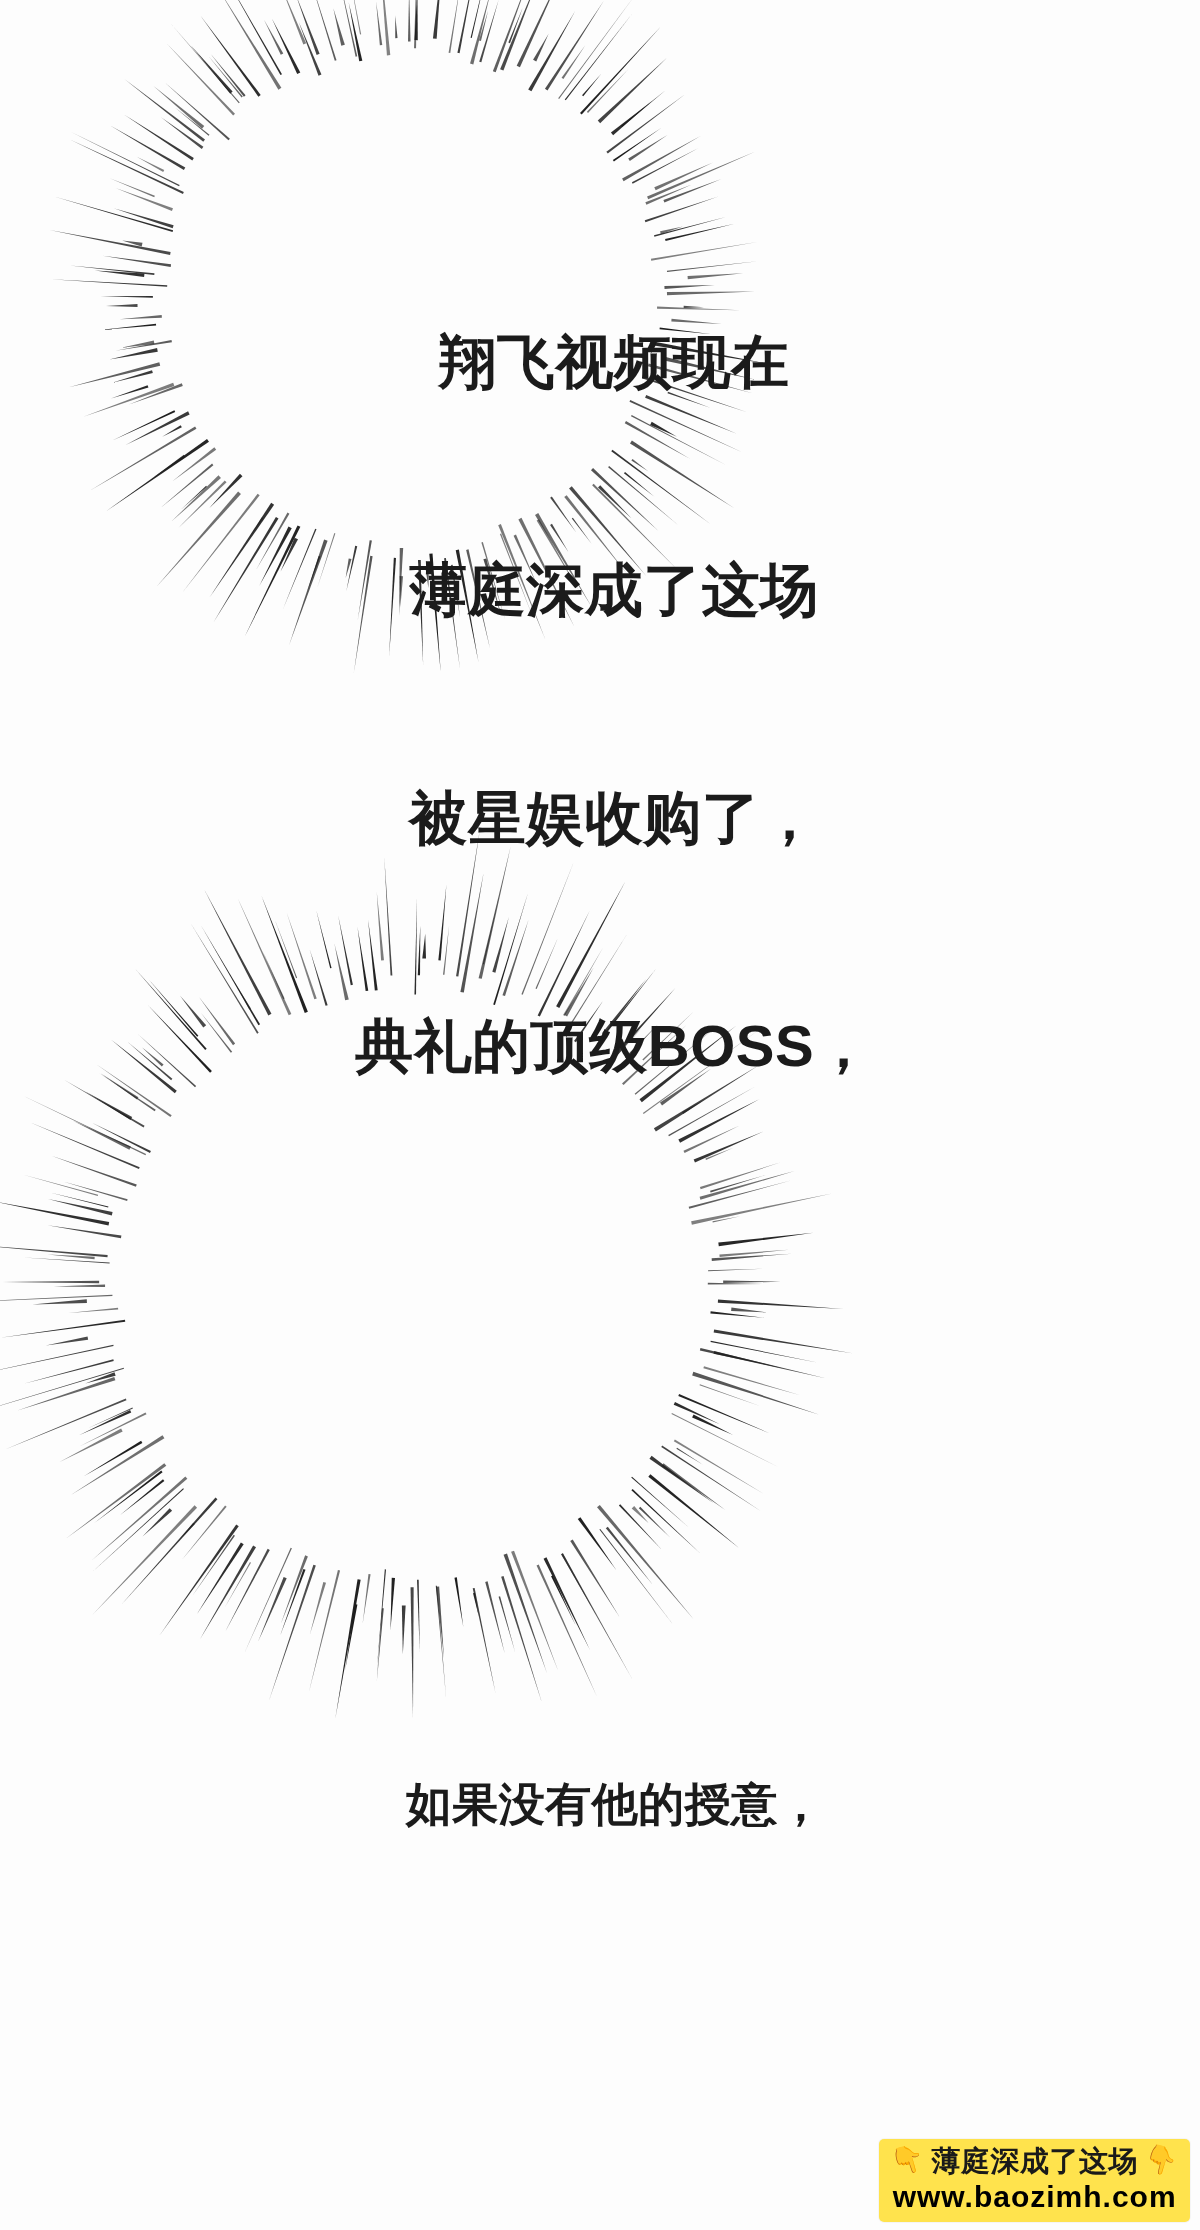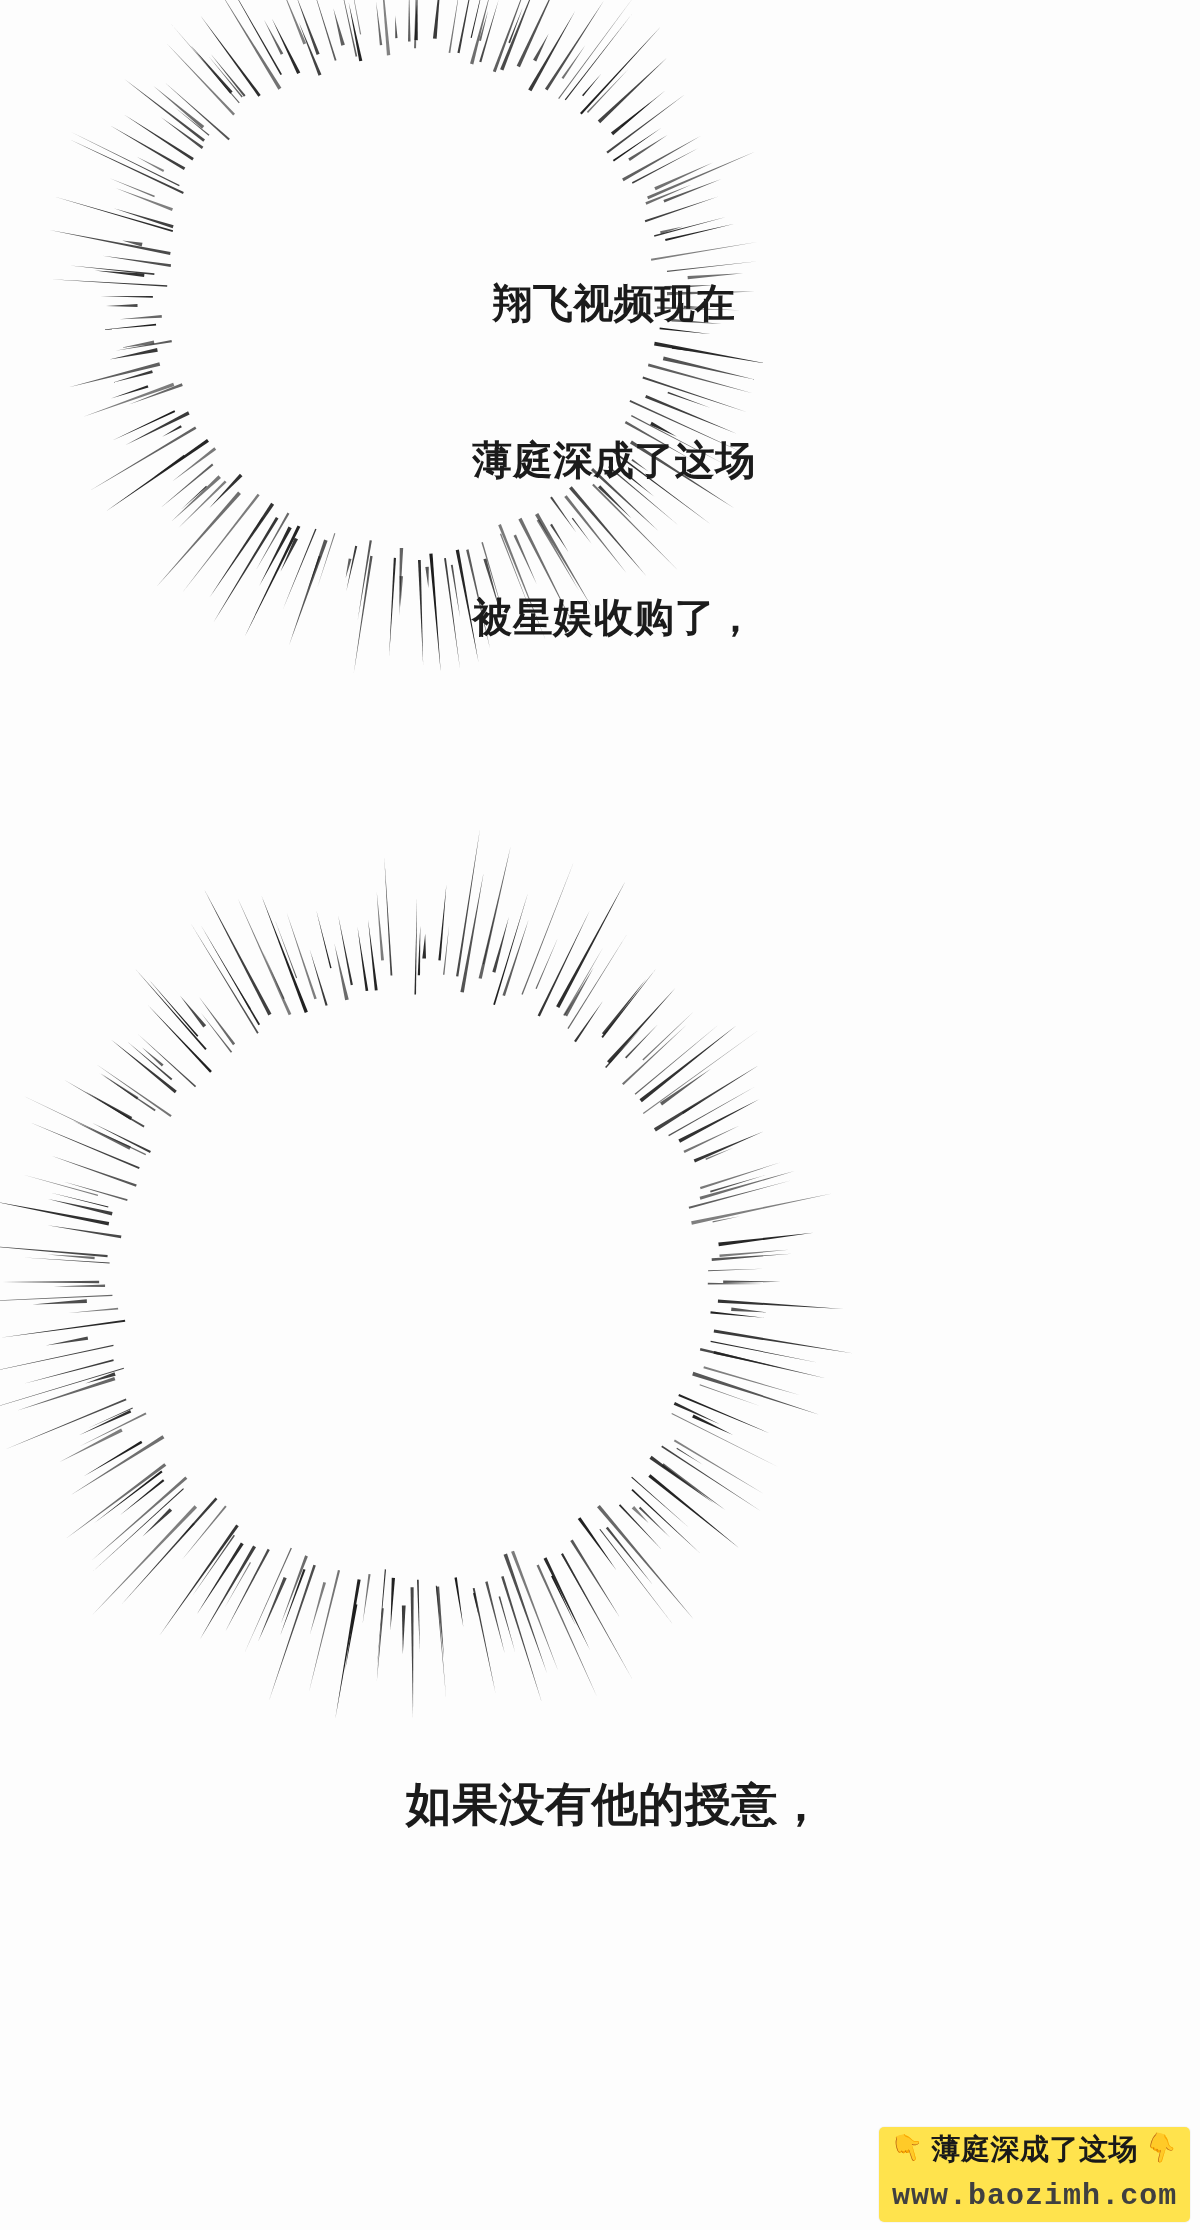--- a/index.html
+++ b/index.html
@@ -56,21 +56,21 @@
     font-family: "Liberation Sans", "DejaVu Sans", sans-serif;
   }
   .speech .ln { display: block; }
 
   #panel-one { top: 0; height: 1000px; }
   #panel-two { top: 690px; height: 1230px; }
 
   #speech-one {
     left: 0; right: 0;
     top: 172px;
-    font-size: 40px;
+    font-size: 58px;
     line-height: 1.31;
     padding-left: 28px;
   }
   #speech-two {
     left: 0; right: 0;
     top: 962px;
     font-size: 46px;
     line-height: 1.33;
     padding-left: 6px;
     margin-left: 24px;
@@ -96,25 +96,25 @@
     gap: 6px;
     font-size: 29px;
     font-weight: 700;
     color: #1a1a1a;
     line-height: 1.05;
     letter-spacing: 0.5px;
   }
   #watermark .row-bottom {
     font-size: 30px;
     font-weight: 700;
-    color: #404040;
+    color: #000000;
     line-height: 1.1;
     letter-spacing: 1px;
-    margin-top: 16px;
-    font-family: Liberation Mono, monospace;
+    margin-top: 4px;
+    font-family: Liberation Sans, sans-serif;
   }
   .hand {
     font-size: 27px;
     line-height: 1;
     color: #f2a413;
     display: inline-block;
   }
   .hand.left  { transform: rotate(-16deg); }
   .hand.right { transform: rotate(16deg); }
 </style>
@@ -297,20 +297,21 @@
           <path d="M 655.66 190.31 L 654.28 187.27 L 712.98 162.46 Z" fill="#1d1d1d" opacity="0.62"></path>
           <path d="M 664.39 202.56 L 663.39 199.98 L 721.45 178.88 Z" fill="#1d1d1d" opacity="0.72"></path>
           <path d="M 660.81 234.07 L 660.04 231.21 L 683.02 226.56 Z" fill="#1d1d1d" opacity="0.64"></path>
           <path d="M 687.81 279.30 L 687.55 276.11 L 743.20 273.25 Z" fill="#1d1d1d" opacity="0.63"></path>
         </svg>
     </div>
     <div class="speech" id="speech-one">
       <span class="ln">翔飞视频现在</span>
       <span class="ln">薄庭深成了这场</span>
       <span class="ln">被星娱收购了，</span>
+      <span class="ln">典礼的顶级BOSS，</span>
     </div>
   </div>
 
   <div class="panel" id="panel-two">
     <div class="burst-wrap">
       <svg class="burst-svg" id="burst-svg-2" viewBox="0 0 1200 1230" preserveAspectRatio="none">
           <path d="M 707.79 594.50 L 707.80 592.87 L 762.78 593.99 Z" fill="#1d1d1d" opacity="0.72"></path>
           <path d="M 717.82 612.69 L 718.01 609.53 L 843.44 618.90 Z" fill="#1d1d1d" opacity="0.90"></path>
           <path d="M 710.39 623.61 L 710.64 621.18 L 764.59 627.86 Z" fill="#1d1d1d" opacity="0.97"></path>
           <path d="M 713.64 642.62 L 714.15 639.42 L 852.46 663.37 Z" fill="#1d1d1d" opacity="0.87"></path>

